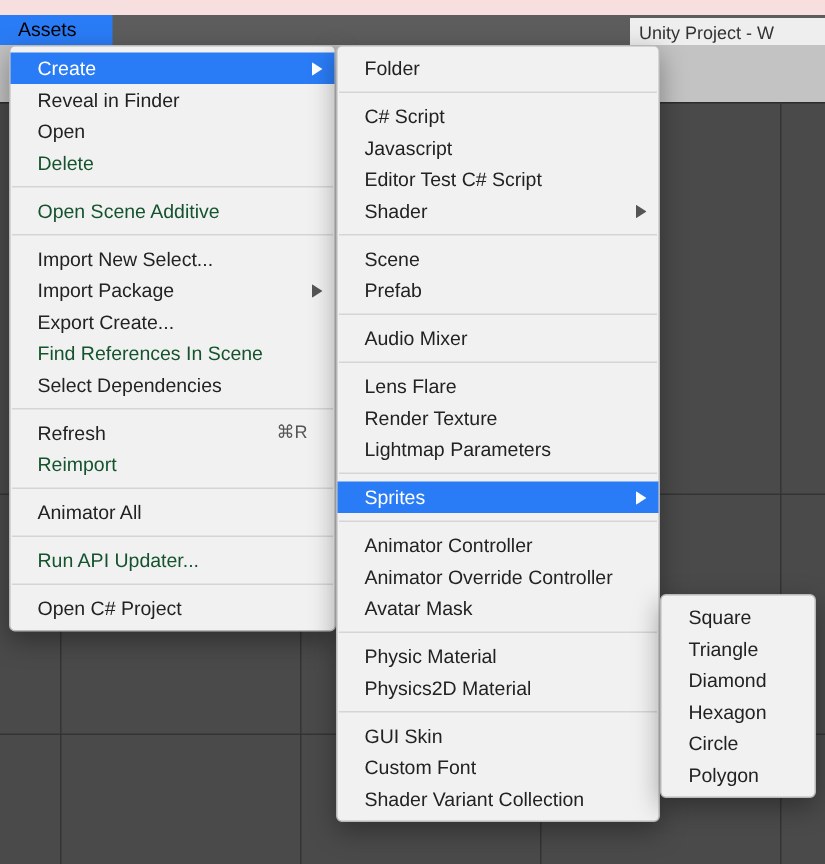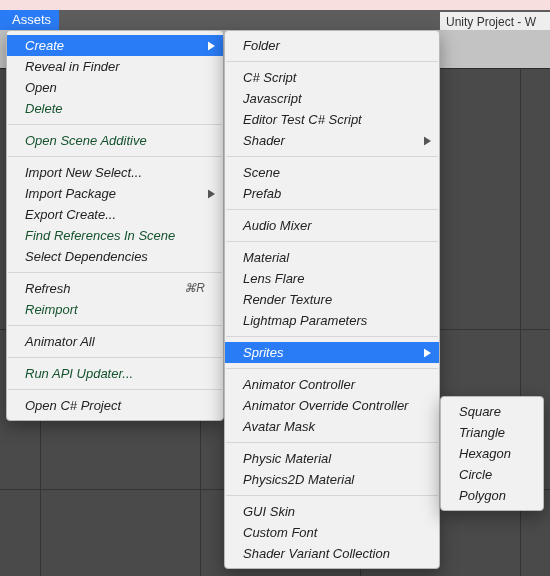--- a/index.html
+++ b/index.html
@@ -1,26 +1,26 @@
 <!DOCTYPE html>
 <html><head>
 <meta charset="utf-8">
 <style>
   * { margin: 0; padding: 0; box-sizing: border-box; font-family: -apple-system, "Helvetica Neue", Arial, sans-serif; }
   body { width: 550px; height: 576px; overflow: hidden; position: relative; background: #5d5d5d; }
   .topbar { position: absolute; top: 0; left: 0; right: 0; height: 10px; background: #f7dedf; }
-  .menubar-btn { position: absolute; top: 10px; left: 0; background: #2a7cf6; color: #ffffff; font-size: 13px; padding: 2px 8px 3px 12px; height: 20px; line-height: 16px; }
-  .title-right { position: absolute; top: 12px; right: 0; color: #333; font-size: 12px; background: #eee; padding: 3px 0 3px 6px; width: 110px; white-space: nowrap; overflow: hidden; border-bottom:1px solid #bbb;}
+  .menubar-btn { position: absolute; top: 10px; left: 0; background: #2a7cf6; color: #000000; font-size: 13px; padding: 2px 24px 3px 12px; height: 20px; line-height: 16px; }
+  .title-right { position: absolute; top: 12px; right: 0; color: #333; font-size: 12px; background: #eee; padding: 3px 0 3px 6px; width: 130px; white-space: nowrap; overflow: hidden; border-bottom:1px solid #bbb;}
   .grey-belt { position:absolute; top:30px; left:0; right:0; height:38px; background:#c3c3c3; }
   .viewport { position: absolute; top: 68px; left: 0; right: 0; bottom: 0; background: #4a4a4a; border-top: 1px solid #2c2c2c; }
   .grid-v { position:absolute; top:0; bottom:0; width:1px; background:#343434; }
   .grid-h { position:absolute; left:0; right:0; height:1px; background:#343434; }
   .camera-icon { position:absolute; right:32px; bottom:80px; color:#fff; }
 
-  .menu { position: absolute; background: #f1f1f1; border: 1px solid #b8b8b8; box-shadow: 0 6px 18px rgba(0,0,0,.35); font-size: 13px; color: #222; padding: 4px 0; border-radius: 4px; font-style: italic; }
+  .menu { position: absolute; background: #f1f1f1; border: 1px solid #b8b8b8; box-shadow: 0 6px 18px rgba(0,0,0,.35); font-size: 13px; color: #222; padding: 4px 0; border-radius: 4px; }
   .menu .item { padding: 2px 18px 2px 18px; line-height: 17px; white-space: nowrap; display:flex; align-items:center; position:relative; }
   .menu .item.disabled { color: #14532d; }
   .menu .item.selected { background: #2a7cf6; color: #fff; }
   .menu .sep { height: 1px; background: #d5d5d5; margin: 5px 1px; }
   .menu .shortcut { margin-left:auto; padding-left:24px; color:#555; font-size:12px; }
   .menu .arrow { position:absolute; right:8px; top:50%; transform:translateY(-50%); }
   .menu .item.selected .arrow svg path { fill:#fff; }
   .menu1 { top: 30px; left: 6px; width: 218px; }
   .menu2 { top: 30px; left: 224px; width: 216px; }
   .menu3 { top: 396px; left: 440px; width: 104px; }
@@ -137,23 +137,20 @@
     </div>
   <div class="item">
       <span>Prefab</span>
     </div>
   <div class="sep"></div>
   <div class="item">
       <span>Audio Mixer</span>
     </div>
   <div class="sep"></div>
   <div class="item">
-      <span>Material</span>
-    </div>
-  <div class="item">
       <span>Lens Flare</span>
     </div>
   <div class="item">
       <span>Render Texture</span>
     </div>
   <div class="item">
       <span>Lightmap Parameters</span>
     </div>
   <div class="sep"></div>
   <div class="item selected">
@@ -193,20 +190,23 @@
 </div>
 
 <div class="menu menu3">
   <div class="item">
       <span>Square</span>
     </div>
   <div class="item">
       <span>Triangle</span>
     </div>
   <div class="item">
+      <span>Diamond</span>
+    </div>
+  <div class="item">
       <span>Hexagon</span>
     </div>
   <div class="item">
       <span>Circle</span>
     </div>
   <div class="item">
       <span>Polygon</span>
     </div>
 </div>
 

